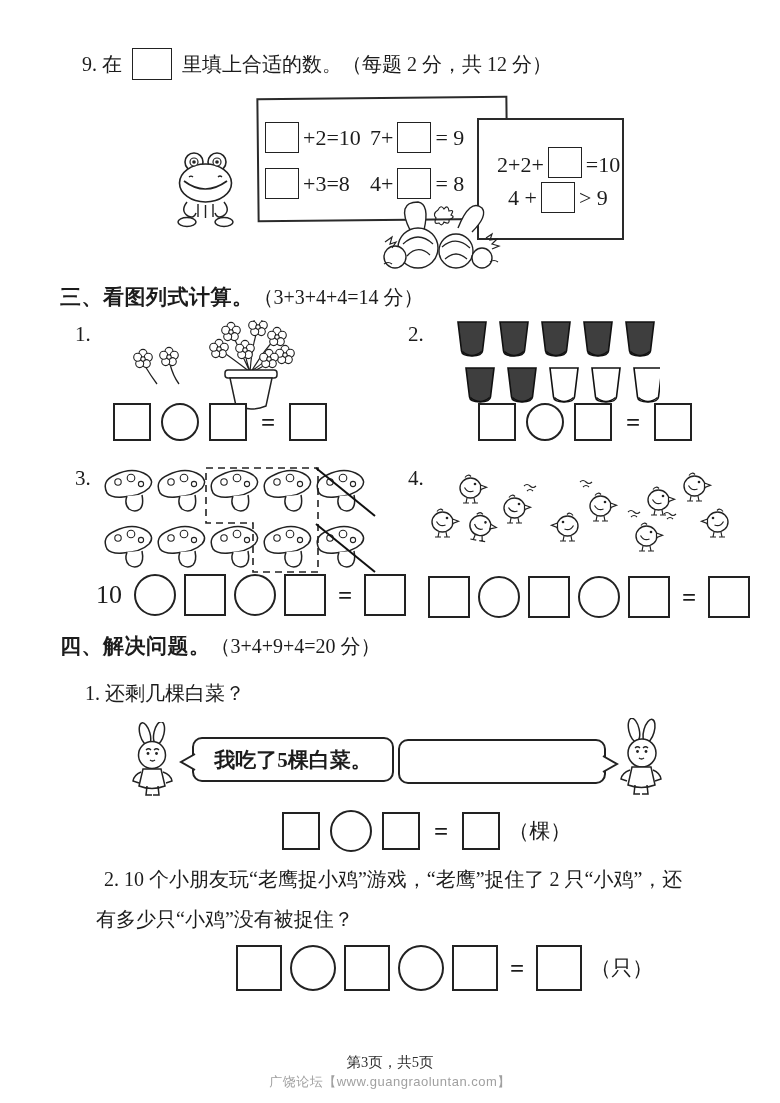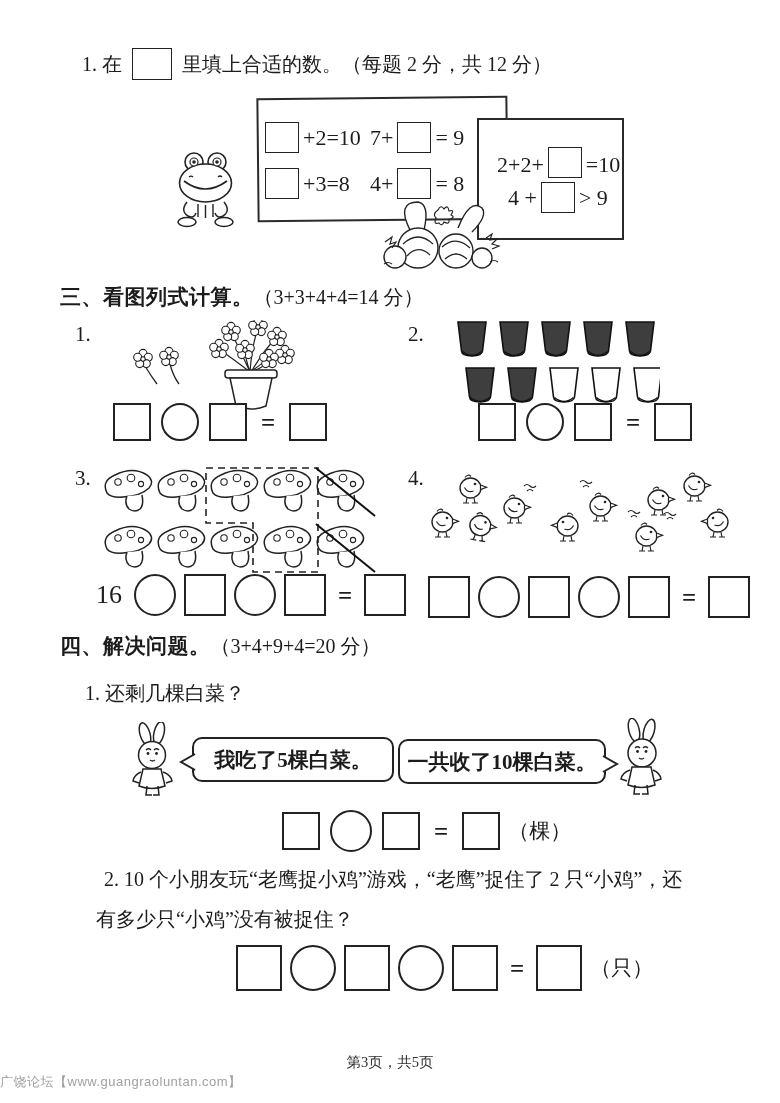--- a/index.html
+++ b/index.html
@@ -46,29 +46,29 @@
   
   .bubble {
     border:2.2px solid #222; border-radius:10px; background:#fff;
     display:flex; align-items:center; justify-content:center;
     font-size:21px; font-weight:bold; white-space:nowrap; z-index:2;
   }
   .tail { position:absolute; z-index:3; }
 
   
   .footer-page { left:0; right:0; top:1053px; text-align:center; font-size:14.5px; font-weight:normal; color:#2e2e2e; }
-  .watermark   { left:0; right:0; top:1073px; text-align:left; font-size:13px; color:#a0a0a0; font-family:"Liberation Sans","DejaVu Sans",sans-serif; letter-spacing:0.5px; }
+  .watermark   { left:0; right:0; top:1073px; text-align:center; font-size:13px; color:#a0a0a0; font-family:"Liberation Sans","DejaVu Sans",sans-serif; letter-spacing:0.5px; }
 
   svg { display:block; }
 </style>
 </head>
 <body>
 
 <div class="abs q2-header">
-  <span>1. 在</span>
+  <span>9. 在</span>
   <span class="hbox"></span>
   <span>里填上合适的数。（每题 2 分，共 12 分）</span>
 </div>
 
 <div class="abs panel-left"></div>
 <div class="abs panel-right"></div>
 
 <div class="abs eq" style="left:265px;top:122px;align-items:center;">
   <span class="ebox"></span>
   <span>+2=10</span>
@@ -234,21 +234,21 @@
     <use href="#mush" x="53" y="59"></use>
     <use href="#mush" x="106" y="59"></use>
     <use href="#mush" x="159" y="59"></use>
     <use href="#mush" x="212" y="59"></use>
     <path d="M103,2 H215 V106 H150 V57 H103 Z" fill="none" stroke="#222" stroke-width="1.6" stroke-dasharray="7 5"></path>
     <line x1="213" y1="2" x2="272" y2="50" stroke="#111" stroke-width="2"></line>
     <line x1="213" y1="58" x2="272" y2="106" stroke="#111" stroke-width="2"></line>
   </svg>
 </div>
 <div class="abs ans-row gap8" style="left:96px;top:574px;">
-  <span class="num-prefix">16</span>
+  <span class="num-prefix">10</span>
   <span class="ci s42"></span>
   <span class="sq s42"></span>
   <span class="ci s42"></span>
   <span class="sq s42"></span>
   <span class="eqsign">=</span>
   <span class="sq s42"></span>
 </div>
 
 <div class="abs q-label" style="left:408px;top:466px;">4.</div>
 <div class="abs" style="left:428px;top:470px;">
@@ -315,21 +315,20 @@
     <path d="M23,38 q2.5,2 5,0" stroke="#222" fill="none" stroke-width="1.3"></path>
   </svg>
 </div>
 <div class="abs bubble" style="left:192px;top:737px;width:202px;height:45px;">
   <span>我吃了5棵白菜。</span>
   <svg class="tail" style="left:-15px;top:13px;" width="18" height="20" viewBox="0 0 18 20">
     <path d="M16,2 L2,10 L16,18" fill="#fff" stroke="#222" stroke-width="2"></path>
   </svg>
 </div>
 <div class="abs bubble" style="left:398px;top:739px;width:208px;height:45px;">
-  <span>一共收了10棵白菜。</span>
   <svg class="tail" style="right:-15px;top:13px;" width="18" height="20" viewBox="0 0 18 20">
     <path d="M2,2 L16,10 L2,18" fill="#fff" stroke="#222" stroke-width="2"></path>
   </svg>
 </div>
 <div class="abs" style="left:606px;top:718px;">
   <svg width="62" height="90" viewBox="0 0 62 90">
     <g transform="scale(-1,1) translate(-62,0)">
       <g fill="#fff" stroke="#222" stroke-width="1.5">
         <ellipse cx="19" cy="13" rx="5.2" ry="12" transform="rotate(-16 19 13)"></ellipse>
         <ellipse cx="34" cy="12" rx="5.2" ry="12" transform="rotate(13 34 12)"></ellipse>

